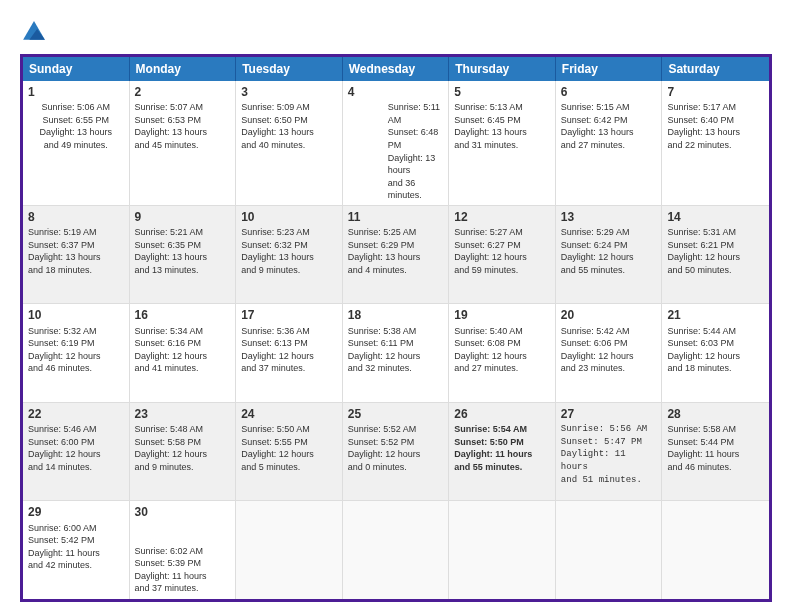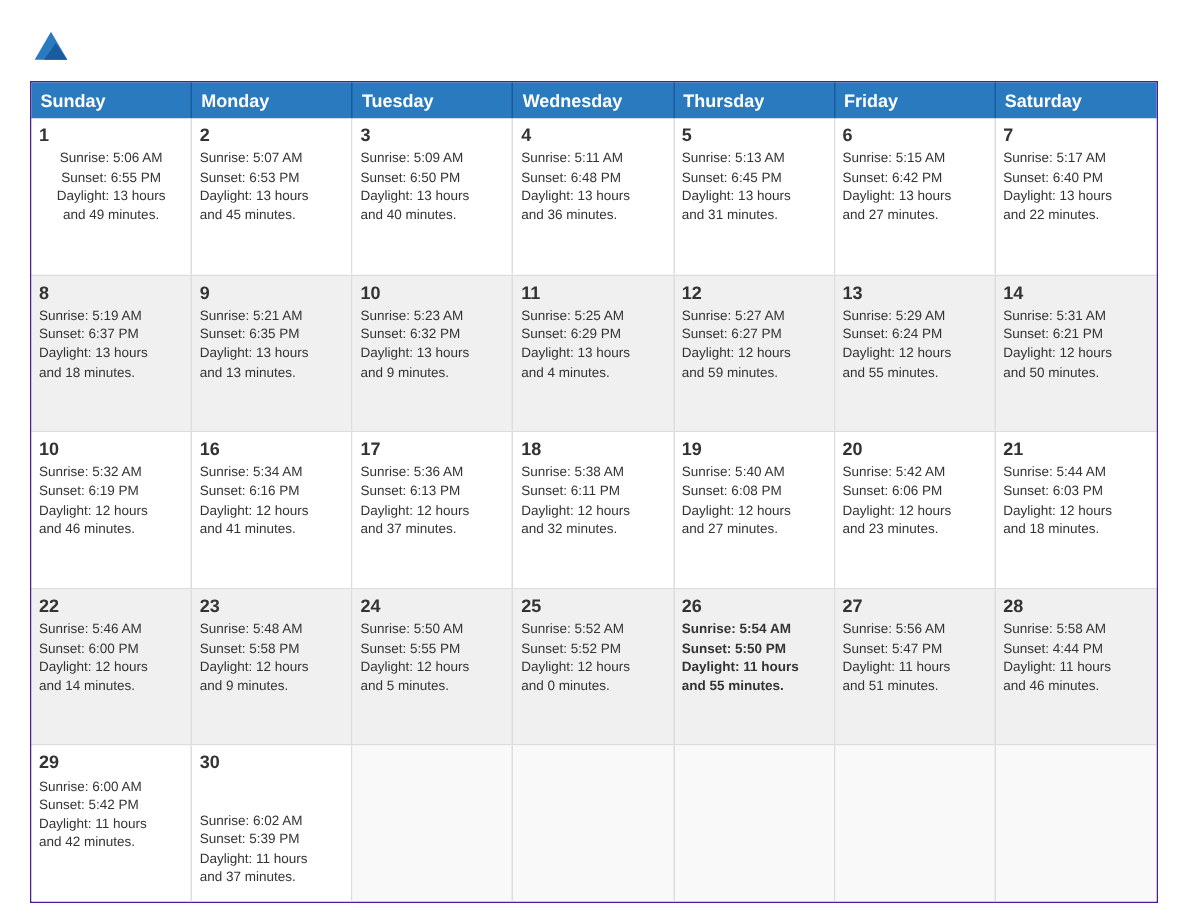--- a/index.html
+++ b/index.html
@@ -57,21 +57,21 @@
       line-height: 1.1;
     }
     .subtitle {
       font-size: 16px;
       color: #333;
     }
     .calendar {
       flex: 1;
       display: flex;
       flex-direction: column;
-      border: 1px solid #4c1d95;
+      border: 3px solid #4c1d95;
     }
     .cal-header {
       display: grid;
       grid-template-columns: repeat(7, 1fr);
       background: #2a7abf;
     }
     .cal-header-cell {
       color: #fff;
       font-size: 12px;
       font-weight: bold;
@@ -164,21 +164,21 @@
           </div>
           <div class="cal-cell">
             <span class="day-num">3</span>
             <div class="cell-text" style="white-space: pre-line;">Sunrise: 5:09 AM
 Sunset: 6:50 PM
 Daylight: 13 hours
 and 40 minutes.</div>
           </div>
           <div class="cal-cell">
             <span class="day-num">4</span>
-            <div class="cell-text" style="white-space: pre-line;">Sunrise: 5:11 AM
+            <div class="cell-text" style="white-space: pre-line; margin-left: 40px;">Sunrise: 5:11 AM
 Sunset: 6:48 PM
 Daylight: 13 hours
 and 36 minutes.</div>
           </div>
           <div class="cal-cell">
             <span class="day-num">5</span>
             <div class="cell-text" style="white-space: pre-line;">Sunrise: 5:13 AM
 Sunset: 6:45 PM
 Daylight: 13 hours
 and 31 minutes.</div>
@@ -331,29 +331,29 @@
           </div>
           <div class="cal-cell shaded">
             <span class="day-num">26</span>
             <div class="cell-text" style="white-space: pre-line; font-weight: bold;">Sunrise: 5:54 AM
 Sunset: 5:50 PM
 Daylight: 11 hours
 and 55 minutes.</div>
           </div>
           <div class="cal-cell shaded">
             <span class="day-num">27</span>
-            <div class="cell-text" style="white-space: pre-line;">Sunrise: 5:56 AM
+            <div class="cell-text" style="white-space: pre-line; font-family: Liberation Mono, monospace;">Sunrise: 5:56 AM
 Sunset: 5:47 PM
 Daylight: 11 hours
 and 51 minutes.</div>
           </div>
           <div class="cal-cell shaded">
             <span class="day-num">28</span>
             <div class="cell-text" style="white-space: pre-line;">Sunrise: 5:58 AM
-Sunset: 4:44 PM
+Sunset: 5:44 PM
 Daylight: 11 hours
 and 46 minutes.</div>
           </div>
         </div>
         <div class="cal-row">
           <div class="cal-cell">
             <span class="day-num">29</span>
             <div class="cell-text" style="white-space: pre-line;">Sunrise: 6:00 AM
 Sunset: 5:42 PM
 Daylight: 11 hours

